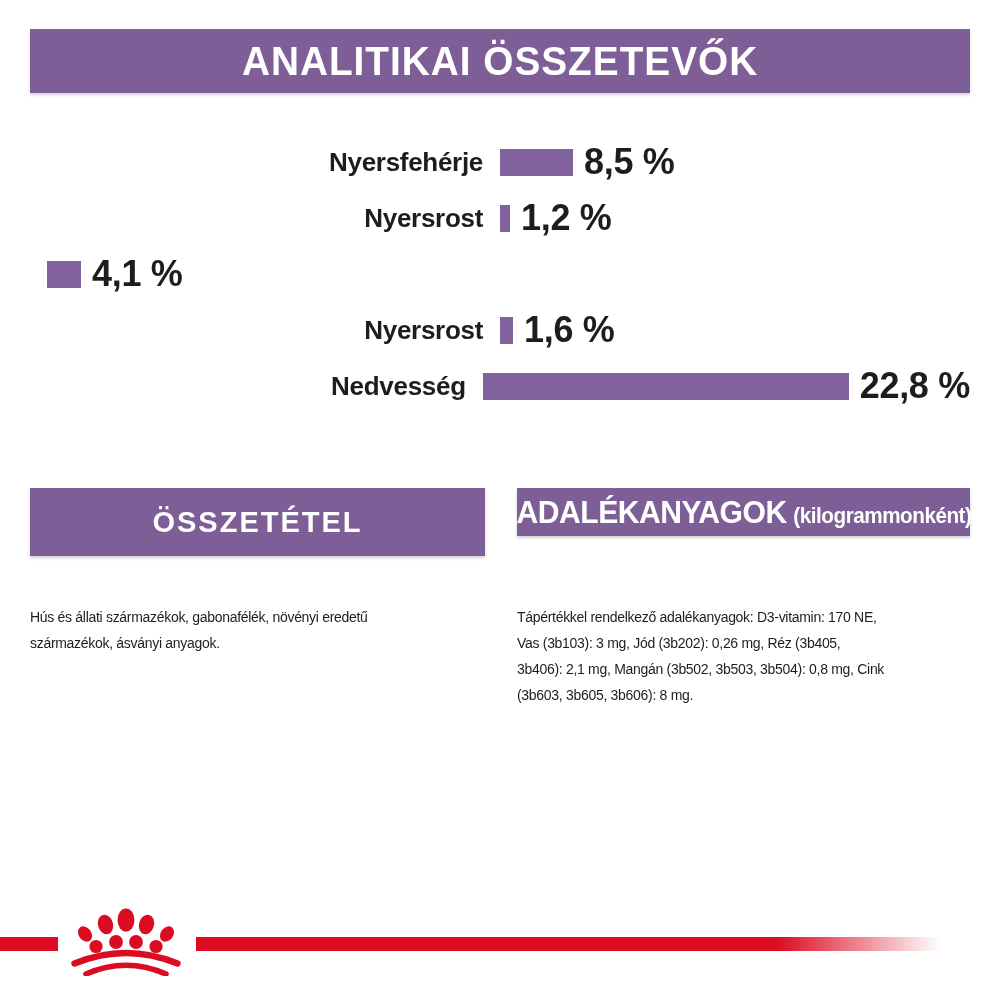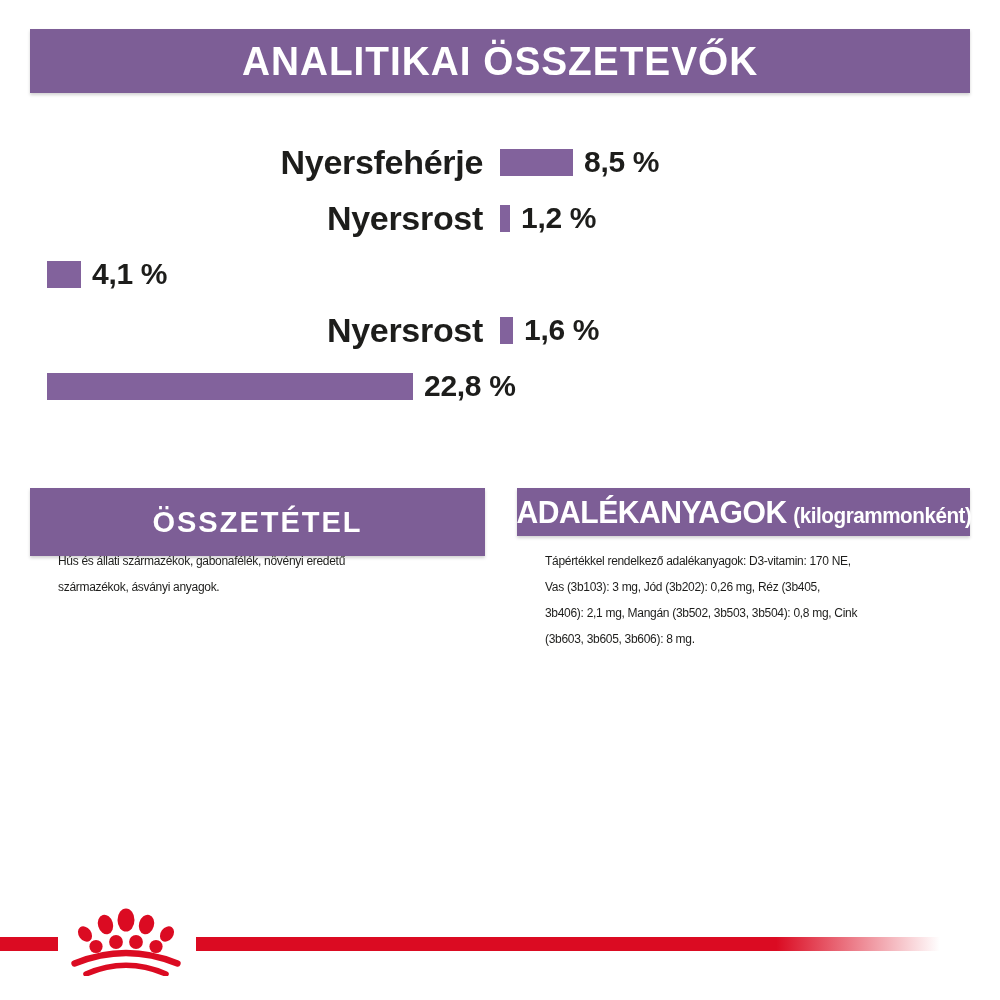--- a/index.html
+++ b/index.html
@@ -14,46 +14,46 @@
   }
   .top-header{left:30px;top:29px;width:940px;height:64px;}
   .top-header .bar-title{
     color:#fff;font-weight:bold;font-size:40px;letter-spacing:1px;
     transform:scaleX(0.97);white-space:nowrap;
   }
   
   .chart{position:absolute;left:30px;top:134px;width:940px;}
   .chart-row{display:flex;align-items:center;height:56px;}
   .chart-label{
-    width:453px;text-align:right;font-weight:bold;font-size:34px;
+    width:453px;text-align:right;font-weight:bold;font-size:26px;
     color:var(--text,#1d1d1b);letter-spacing:-0.3px;white-space:nowrap;
   }
   .chart-bar{
     height:27px;margin-left:17px;background:var(--bar-purple,#82629c);
     flex:0 0 auto;
   }
   .chart-value{
-    margin-left:11px;font-weight:bold;font-size:30px;color:var(--text,#1d1d1b);
+    margin-left:11px;font-weight:bold;font-size:36px;color:var(--text,#1d1d1b);
     white-space:nowrap;letter-spacing:-0.3px;
   }
   
   .comp-header{left:30px;top:488px;width:455px;height:68px;}
   .comp-header .bar-title{
     color:#fff;font-weight:bold;font-size:29px;letter-spacing:2px;white-space:nowrap;
   }
   .addi-header{left:517px;top:488px;width:453px;height:48px;}
   .addi-header .bar-title{
     color:#fff;font-weight:bold;font-size:32px;letter-spacing:-0.5px;
     white-space:nowrap;transform:scaleX(0.94);display:flex;align-items:baseline;gap:7px;
   }
   .addi-header .bar-subtitle{font-size:22px;font-weight:bold;}
   
   .body-text{
-    position:absolute;top:548px;font-size:12px;line-height:26px;
-    color:var(--text,#1d1d1b);letter-spacing:-0.3px;white-space:pre-line;margin-left:28px;
+    position:absolute;top:604px;font-size:14px;line-height:26px;
+    color:var(--text,#1d1d1b);letter-spacing:-0.3px;white-space:pre-line;
   }
   .comp-body{left:30px;width:488px;}
   .addi-body{left:517px;width:492px;}
   
   .red-band{position:absolute;top:937px;height:14px;background:var(--red,#db0b22);}
   .red-band-left{left:0;width:58px;}
   .red-band-right{
     left:196px;width:744px;
     background:linear-gradient(to right,var(--red,#db0b22) 0%,var(--red,#db0b22) 78%,rgba(219,11,34,0) 100%);
   }
@@ -82,20 +82,21 @@
     <div class="chart-row">
       <div class="chart-bar" style="width: 34px;"></div>
       <span class="chart-value">4,1 %</span>
     </div>
     <div class="chart-row">
       <span class="chart-label">Nyersrost</span>
       <div class="chart-bar" style="width: 13px;"></div>
       <span class="chart-value">1,6 %</span>
     </div>
     <div class="chart-row">
+      <span class="chart-label">Nedvesség</span>
       <div class="chart-bar" style="width: 366px;"></div>
       <span class="chart-value">22,8 %</span>
     </div>
   </div>
 
   <div class="purple-bar comp-header">
     <span class="bar-title">ÖSSZETÉTEL</span>
   </div>
 
   <div class="purple-bar addi-header">

